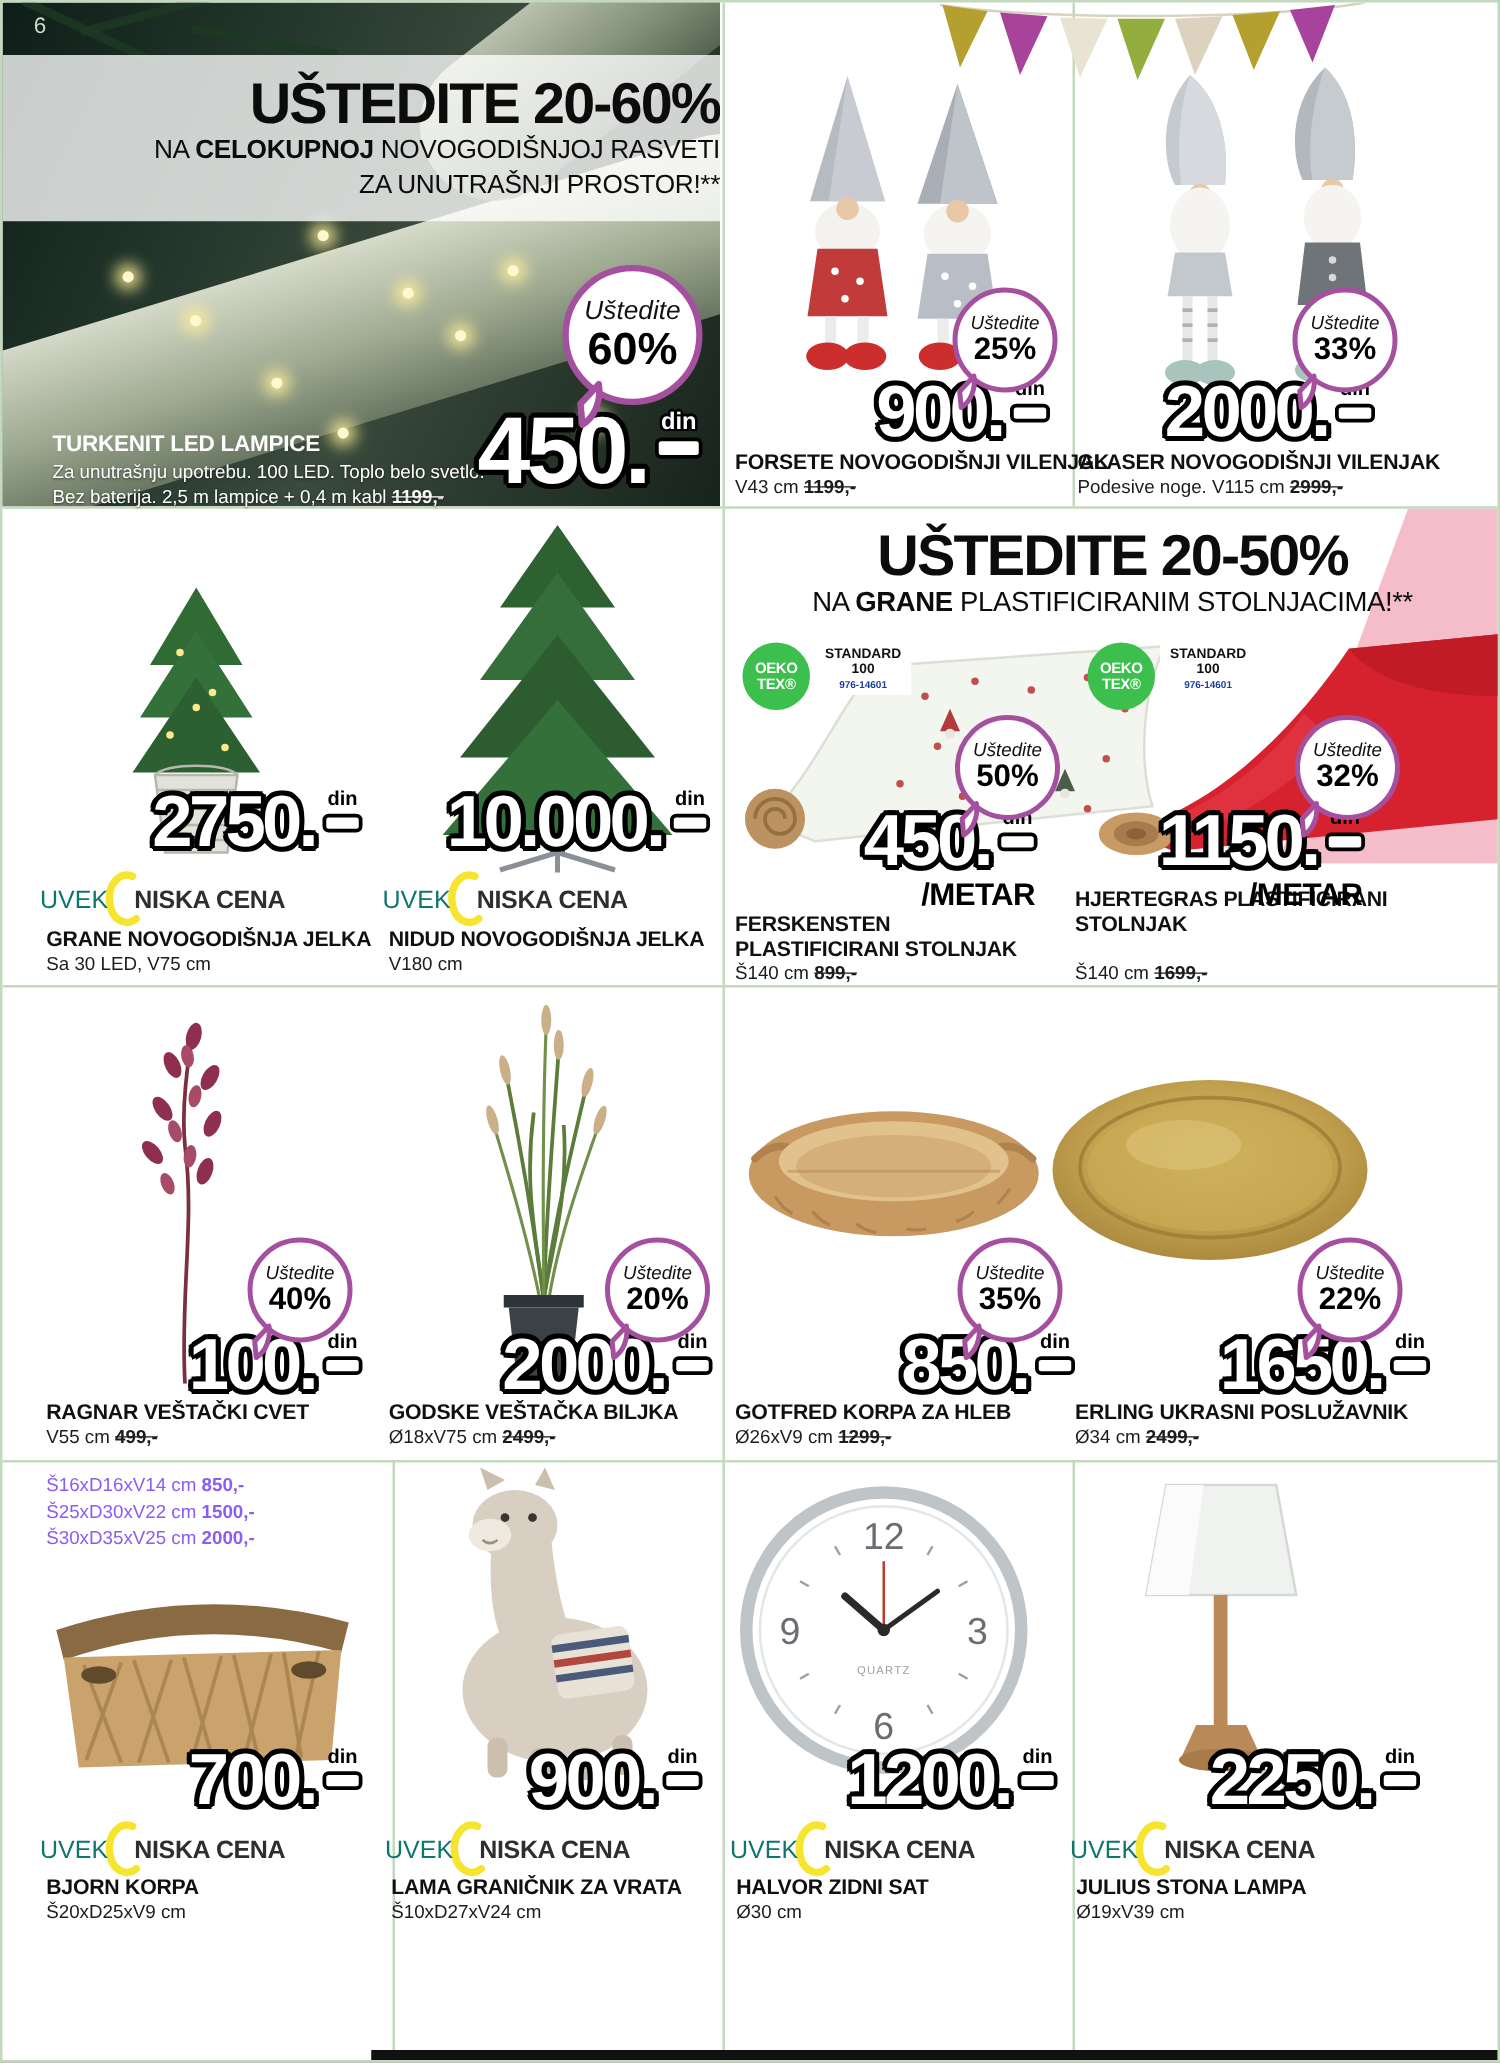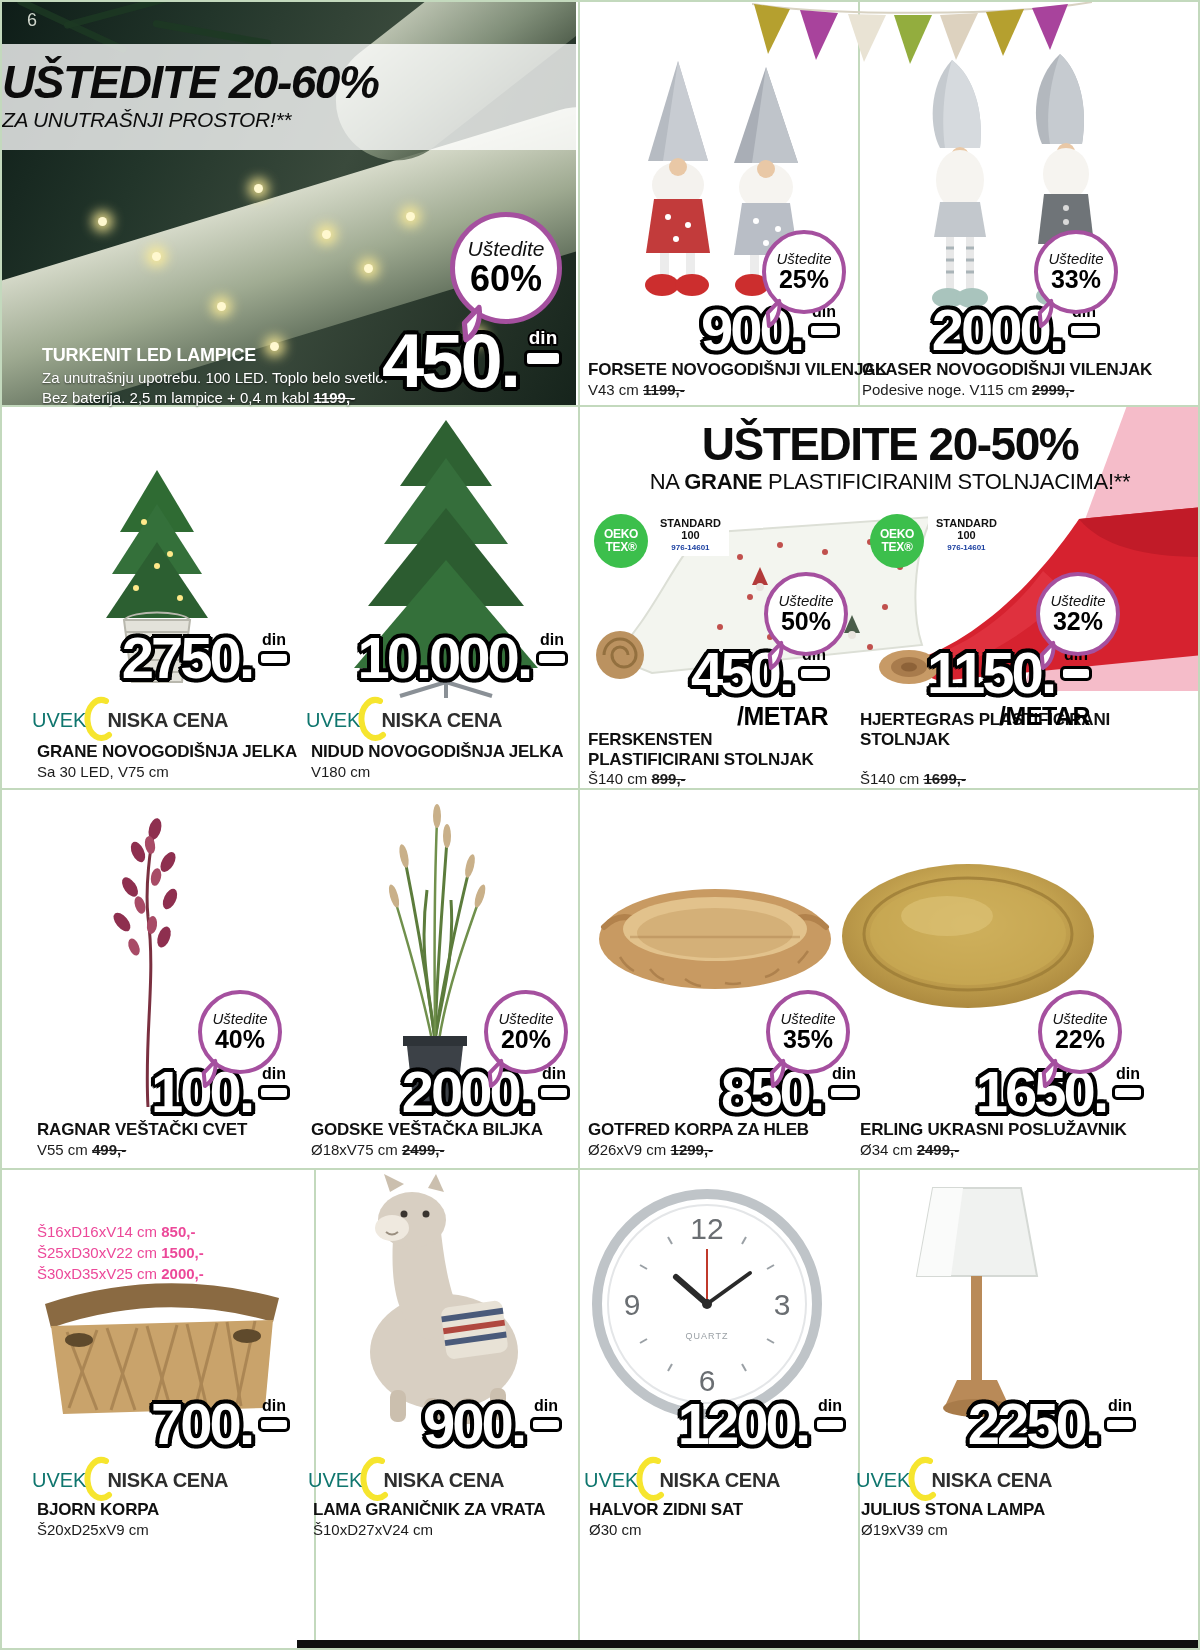--- a/index.html
+++ b/index.html
@@ -9,21 +9,21 @@
     font-family:"Liberation Sans","DejaVu Sans",sans-serif;
     border:2px solid #c3d9bd; box-sizing:border-box;
   }
   .vline,.hline { position:absolute; background:#c3d9bd; z-index:1; }
 
   
   .pname { position:absolute; font-weight:bold; font-size:17px; color:#101010; letter-spacing:-0.2px; white-space:nowrap; z-index:4; }
   .pname.wrap { white-space:normal; line-height:1.15; }
   .pdetail { position:absolute; font-size:15px; color:#1c1c1c; white-space:nowrap; z-index:4; }
   .pdetail s, .photo-caption s { font-weight:bold; text-decoration:line-through; }
-  .sizes { position:absolute; font-size:15px; color:#ec4899; line-height:1.4; z-index:4;margin-top:43px; }
+  .sizes { position:absolute; font-size:15px; color:#8b5cf6; line-height:1.4; z-index:4; }
   .sizes b { font-weight:bold; }
 
   
   .price { position:absolute; display:flex; align-items:flex-start; z-index:5; color:#fff; font-weight:bold; }
   .p-num {
     font-size:58px; line-height:0.88; letter-spacing:-3px;
     text-shadow:
       3px 0 #000,-3px 0 #000,0 3px #000,0 -3px #000,
       2.5px 2.5px #000,-2.5px 2.5px #000,2.5px -2.5px #000,-2.5px -2.5px #000,
       4px 1.5px #000,-4px 1.5px #000,4px -1.5px #000,-4px -1.5px #000,
@@ -82,21 +82,21 @@
     background:linear-gradient(115deg,#0e1d18 0%,#22352a 28%,#3a4a3c 55%,#253328 82%,#16241c 100%); }
   .log { position:absolute; border-radius:70px; }
   .log1 { left:-60px; top:190px; width:720px; height:140px; transform:rotate(-17deg);
     background:linear-gradient(#e4e7d6,#a9b49a 55%,#6e7c67); opacity:.92; }
   .log2 { left:300px; top:-60px; width:440px; height:120px; transform:rotate(-38deg);
     background:linear-gradient(#cfd5c2,#8e9c85 60%,#5d6b57); opacity:.85; }
   .needle { position:absolute; width:120px; height:7px; border-radius:4px; background:#1d3a23; opacity:.8; }
   .glow { position:absolute; width:9px; height:9px; border-radius:50%; background:#fff8cf;
     box-shadow:0 0 12px 6px rgba(255,238,150,.85); }
   .promo1-band { position:absolute; left:0; top:42px; width:574px; padding:14px 0 16px 0;
-    background:rgba(255,255,255,.78); text-align:left; z-index:3;font-style:italic; }
+    background:rgba(255,255,255,.78); text-align:right; z-index:3; }
   .promo1-title { font-size:46px; font-weight:900; color:#0c0c0c; letter-spacing:-1.5px; line-height:1.05; }
   .promo1-sub { font-size:21px; color:#0c0c0c; line-height:1.3; letter-spacing:-0.3px; }
   .promo1-sub b { font-weight:900; }
   .photo-caption { position:absolute; left:40px; top:343px; color:#fff; z-index:4; }
   .photo-caption .cap-name { font-weight:bold; font-size:18px; letter-spacing:-0.2px; }
   .photo-caption .cap-line { font-size:15px; margin-top:3px; text-shadow:0 1px 2px rgba(0,0,0,.6); }
   .page-num { position:absolute; left:25px; top:8px; font-size:18px; color:#cfd6cc; z-index:4; }
 
   
   .promo2 { position:absolute; left:576px; top:405px; width:624px; height:381px; z-index:2; }
@@ -138,20 +138,21 @@
     <span class="glow" style="left:150px;top:250px"></span>
     <span class="glow" style="left:215px;top:300px"></span>
     <span class="glow" style="left:268px;top:340px"></span>
     <span class="glow" style="left:320px;top:228px"></span>
     <span class="glow" style="left:362px;top:262px"></span>
     <span class="glow" style="left:404px;top:210px"></span>
     <span class="glow" style="left:470px;top:330px"></span>
     <span class="glow" style="left:252px;top:182px"></span>
     <div class="promo1-band">
       <div class="promo1-title">UŠTEDITE 20-60%</div>
+      <div class="promo1-sub"><span>NA </span><b>CELOKUPNOJ</b><span> NOVOGODIŠNJOJ RASVETI</span></div>
       <div class="promo1-sub">ZA UNUTRAŠNJI PROSTOR!**</div>
     </div>
   </div>
   <div class="page-num">6</div>
 
   <div class="photo-caption">
     <div class="cap-name">TURKENIT LED LAMPICE</div>
     <div class="cap-line">Za unutrašnju upotrebu. 100 LED. Toplo belo svetlo.</div>
     <div class="cap-line"><span>Bez baterija. 2,5 m lampice + 0,4 m kabl</span> <s>1199,-</s></div>
   </div>

